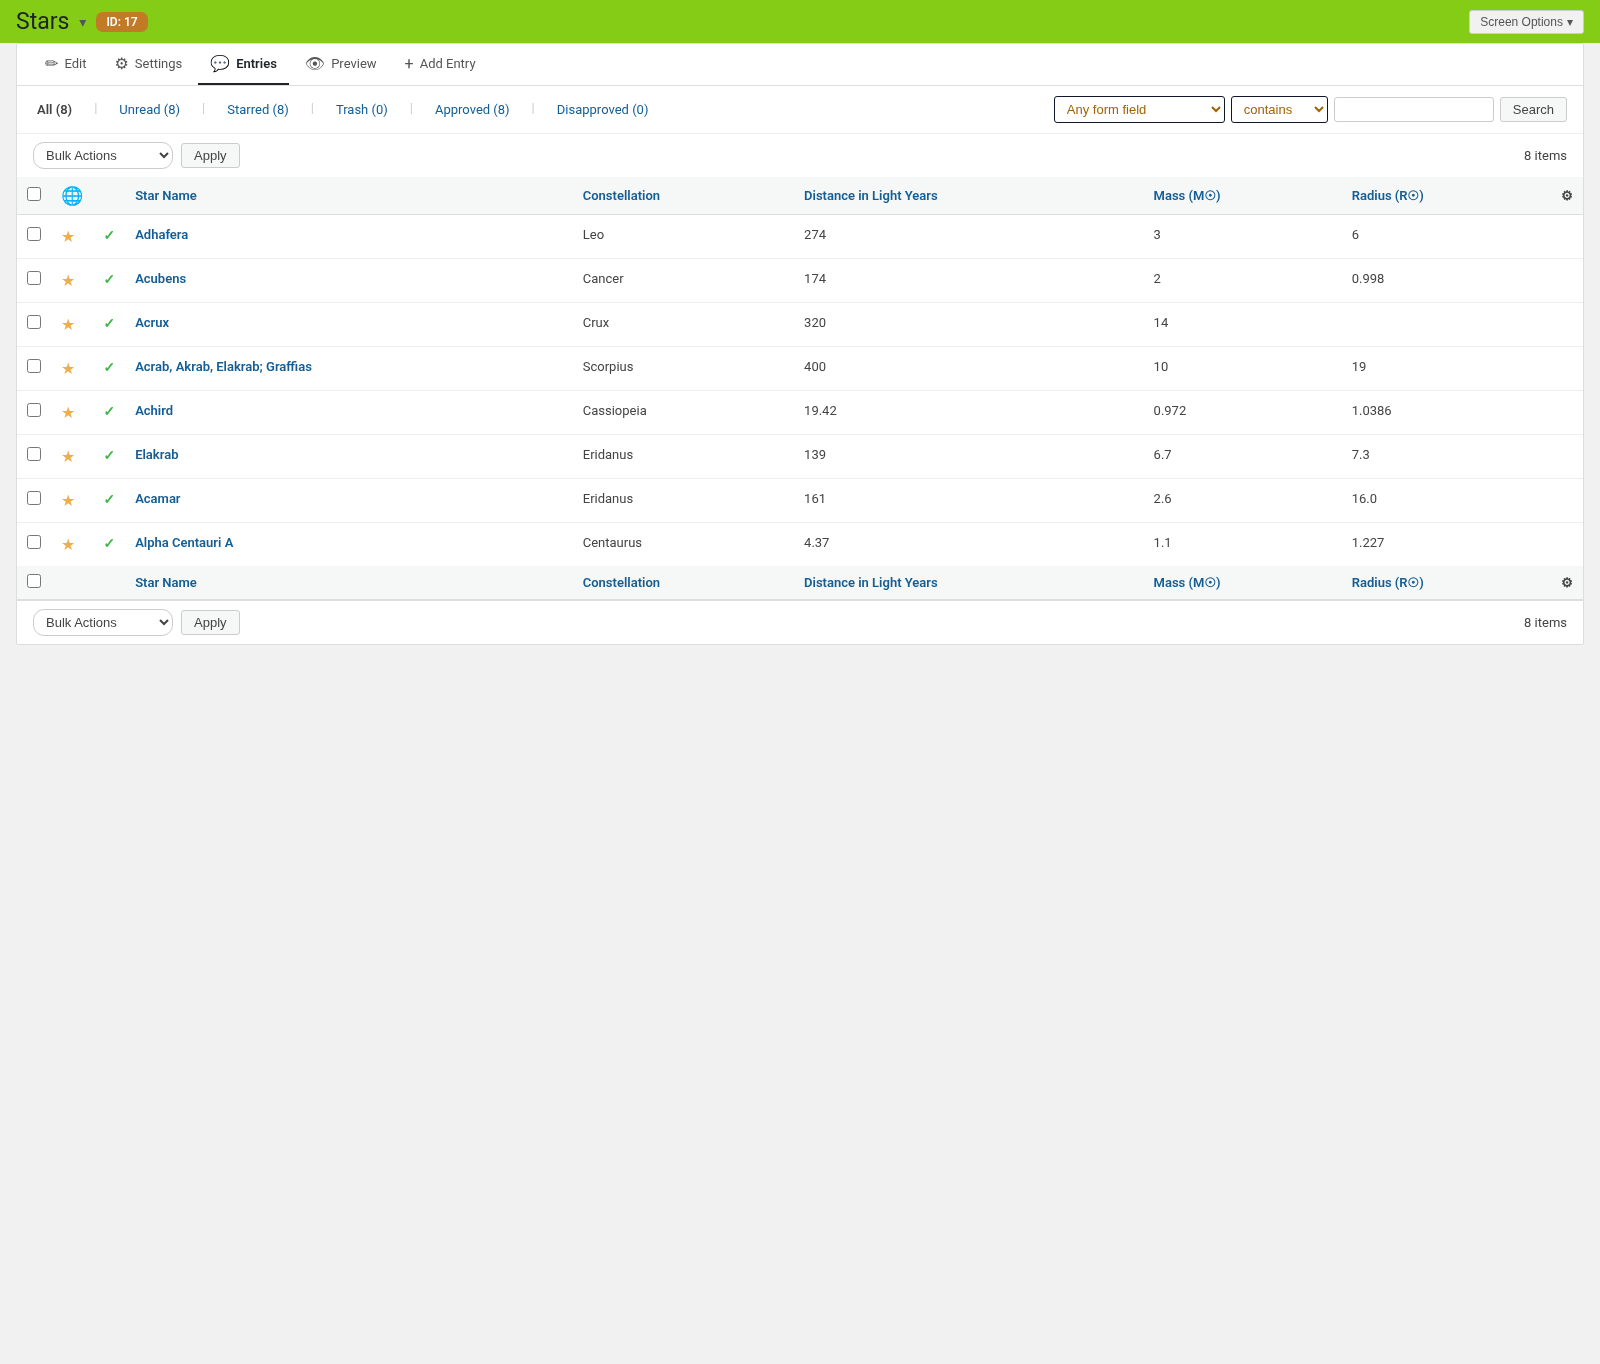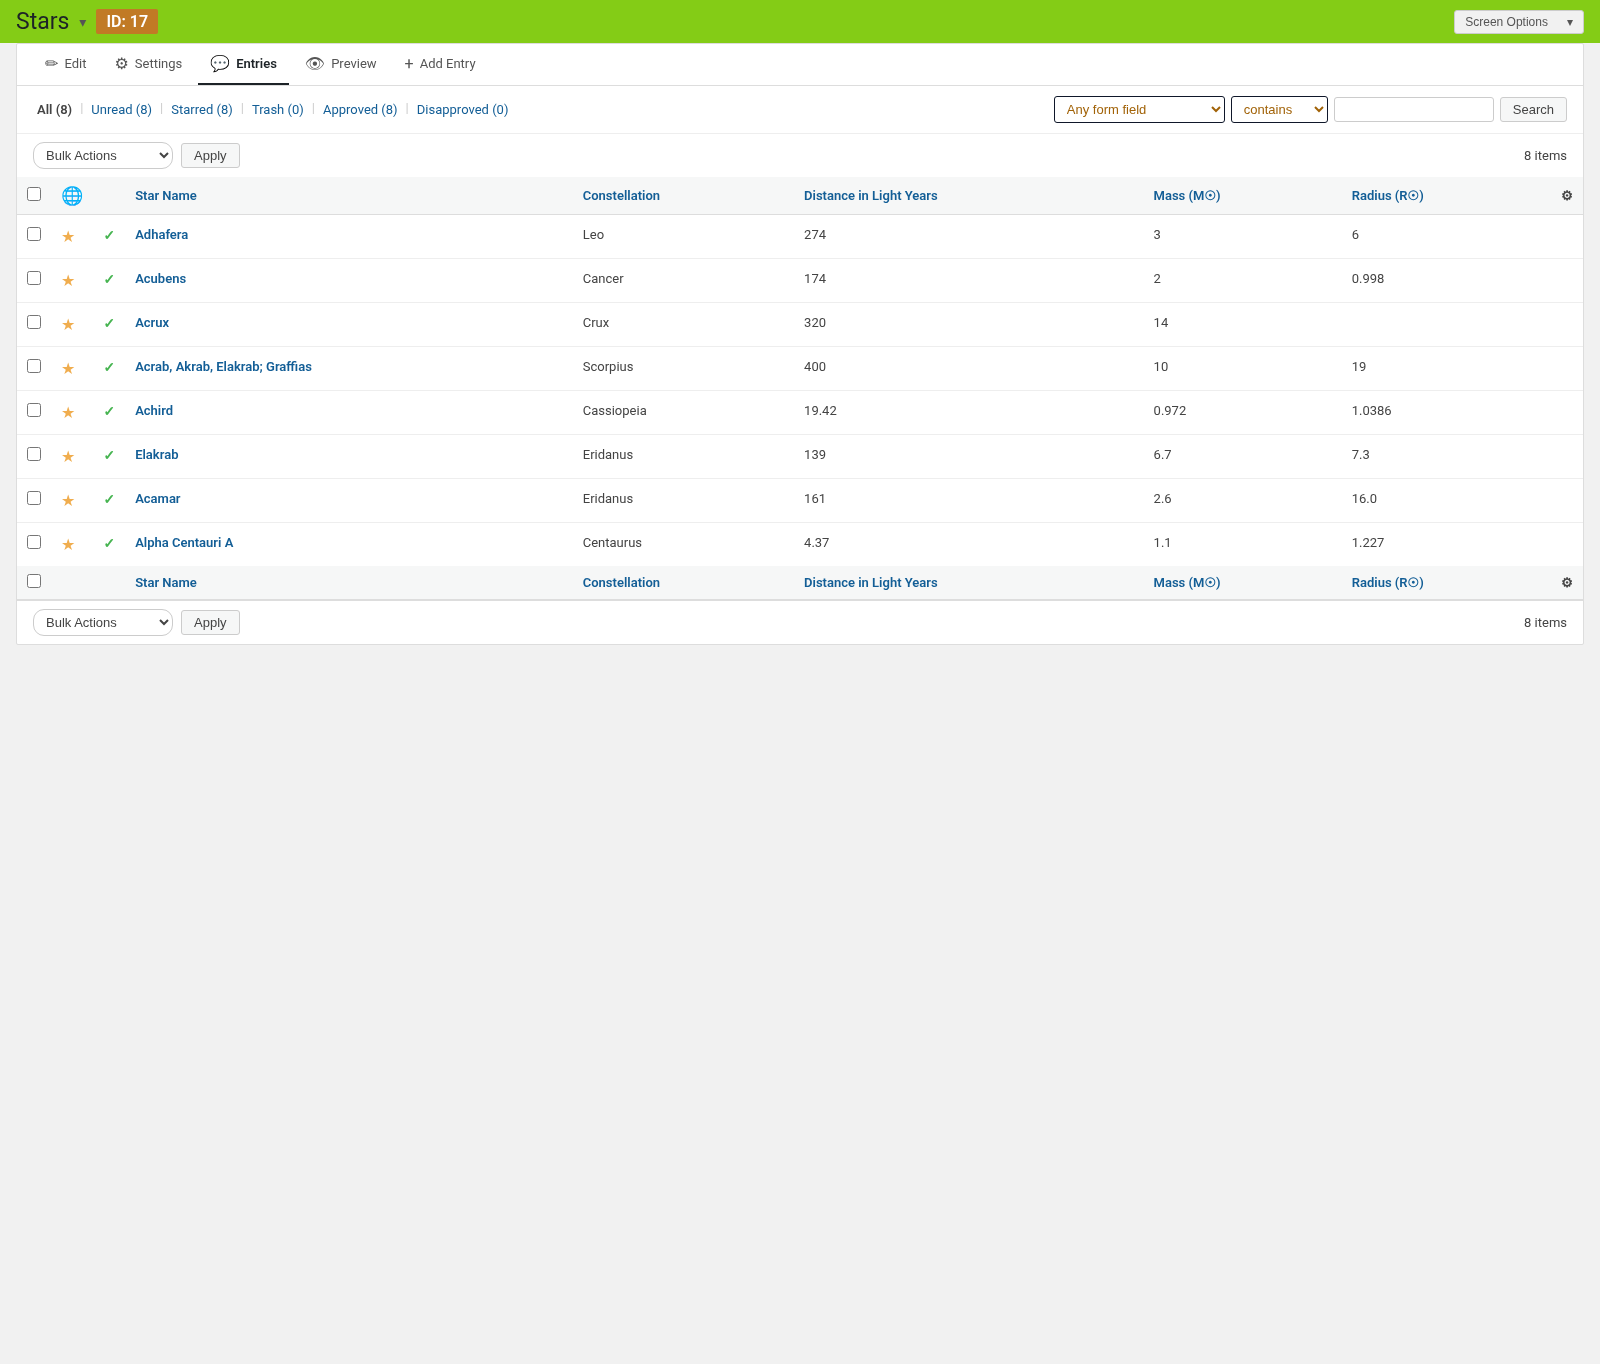--- a/index.html
+++ b/index.html
@@ -5,35 +5,35 @@
     * { box-sizing: border-box; margin: 0; padding: 0; }
     body { font-family: -apple-system, BlinkMacSystemFont, "Segoe UI", Roboto, sans-serif; font-size: 13px; background: #f1f1f1; color: #444; }
 
     .page-wrapper { background: #f1f1f1; min-height: 100vh; padding: 0; }
 
     
     .top-bar { display: flex; align-items: center; justify-content: space-between; padding: 8px 16px; background: #84cc16; }
     .top-bar-left { display: flex; align-items: center; gap: 10px; }
     .page-title { font-size: 23px; font-weight: 400; color: #1d2327; }
     .dropdown-arrow { font-size: 14px; color: #555; cursor: pointer; }
-    .id-badge { background: #c17a25; color: #fff; padding: 3px 10px; border-radius: 2px; font-size: 16px; font-weight: 600; }
-    .screen-options-btn { background: #f1f1f1; border: 1px solid #ccc; border-radius: 3px; padding: 4px 10px; font-size: 12px; cursor: pointer; color: #555; display: flex; gap: 19px; }
+    .id-badge { background: #c17a25; color: #fff; padding: 3px 10px; border-radius: 7px; font-size: 12px; font-weight: 600; }
+    .screen-options-btn { background: #f1f1f1; border: 1px solid #ccc; border-radius: 3px; padding: 4px 10px; font-size: 12px; cursor: pointer; color: #555; display: flex; gap: 4px; }
 
     
     .content-area { background: #fff; margin: 0 16px 16px; border: 1px solid #ddd; border-radius: 2px; }
 
     
     .nav-tabs { display: flex; align-items: center; padding: 0 16px; border-bottom: 1px solid #ddd; gap: 4px; }
     .nav-tab { display: flex; align-items: center; gap: 6px; padding: 10px 12px; font-size: 13px; color: #555; cursor: pointer; border-bottom: 2px solid transparent; text-decoration: none; }
     .nav-tab.active { color: #1d2327; border-bottom: 2px solid #1d2327; font-weight: 600; }
     .nav-tab-icon { font-size: 16px; }
 
     
     .filter-bar { padding: 10px 16px; border-bottom: 1px solid #eee; display: flex; align-items: center; justify-content: space-between; flex-wrap: wrap; gap: 8px; }
-    .filter-links { display: flex; align-items: flex-start; gap: 2px; font-size: 13px; }
+    .filter-links { display: flex; align-items: flex-start; gap: 16px; font-size: 13px; }
     .filter-link { color: #135e96; text-decoration: none; cursor: pointer; padding: 2px 4px; }
     .filter-link.current { color: #444; text-decoration: none; cursor: default; font-weight: 600; }
     .filter-sep { color: #ccc; margin: 0 2px; }
     .filter-right { display: flex; align-items: center; gap: 6px; }
     .filter-select { padding: 4px 8px; border: 1px solid #0f172a; border-radius: 3px; font-size: 13px; color: #a16207; background: #fff; }
     .search-input { padding: 4px 8px; border: 1px solid #ccc; border-radius: 3px; font-size: 13px; width: 160px; }
     .search-btn { background: #f6f7f7; border: 1px solid #ccc; border-radius: 3px; padding: 4px 12px; font-size: 13px; cursor: pointer; color: #444; }
 
     
     .action-bar { padding: 8px 16px; display: flex; align-items: center; justify-content: space-between; }

